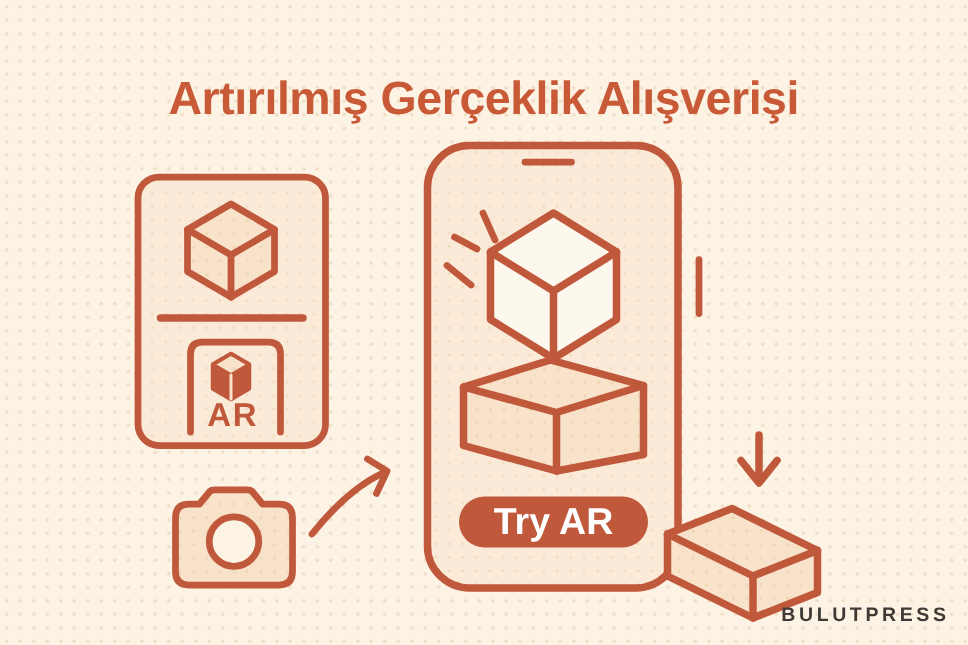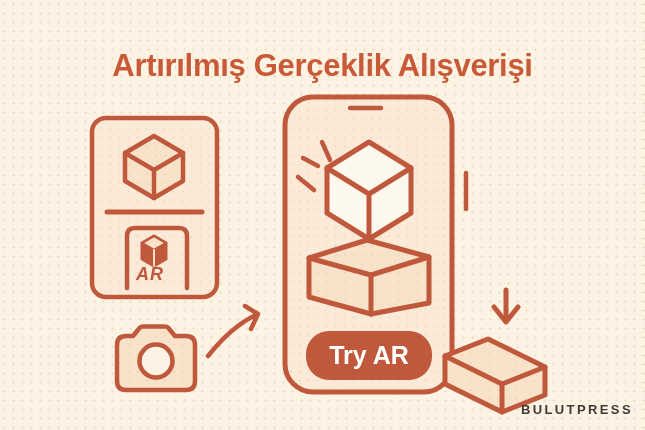--- a/index.html
+++ b/index.html
@@ -44,25 +44,25 @@
   .fill-bg{fill:var(--background);}
   .seam{stroke:var(--shape-fill);stroke-width:2;stroke-linecap:round;fill:none;}
 
   .page-title{
     position:absolute;top:28px;left:0;width:645px;z-index:2;
     text-align:center;font-size:31px;font-weight:bold;
     letter-spacing:-0.3px;color:var(--title);margin-top:20px;
   }
   .ar-label{
     position:absolute;left:136px;top:264px;width:36px;z-index:2;
-    text-align:left;font-size:18px;font-weight:bold;
-    letter-spacing:1px;color:var(--accent);font-style:italic;
+    text-align:right;font-size:22px;font-weight:bold;
+    letter-spacing:1px;color:var(--accent);
   }
   .try-ar-button{
-    position:absolute;left:306px;top:331px;width:126px;height:49px;z-index:2;
+    position:absolute;left:306px;top:331px;width:126px;height:34px;z-index:2;
     background:var(--accent);border:none;border-radius:23px;
     display:flex;align-items:center;justify-content:center;
     font-family:"Liberation Sans", sans-serif;
     font-size:25px;font-weight:bold;color:var(--button-text);
     padding-bottom:0;cursor:pointer;
   }
   .brand{
     position:absolute;right:12px;top:402px;z-index:2;
     font-size:13px;font-weight:bold;letter-spacing:2.4px;
     color:var(--brand-text);

